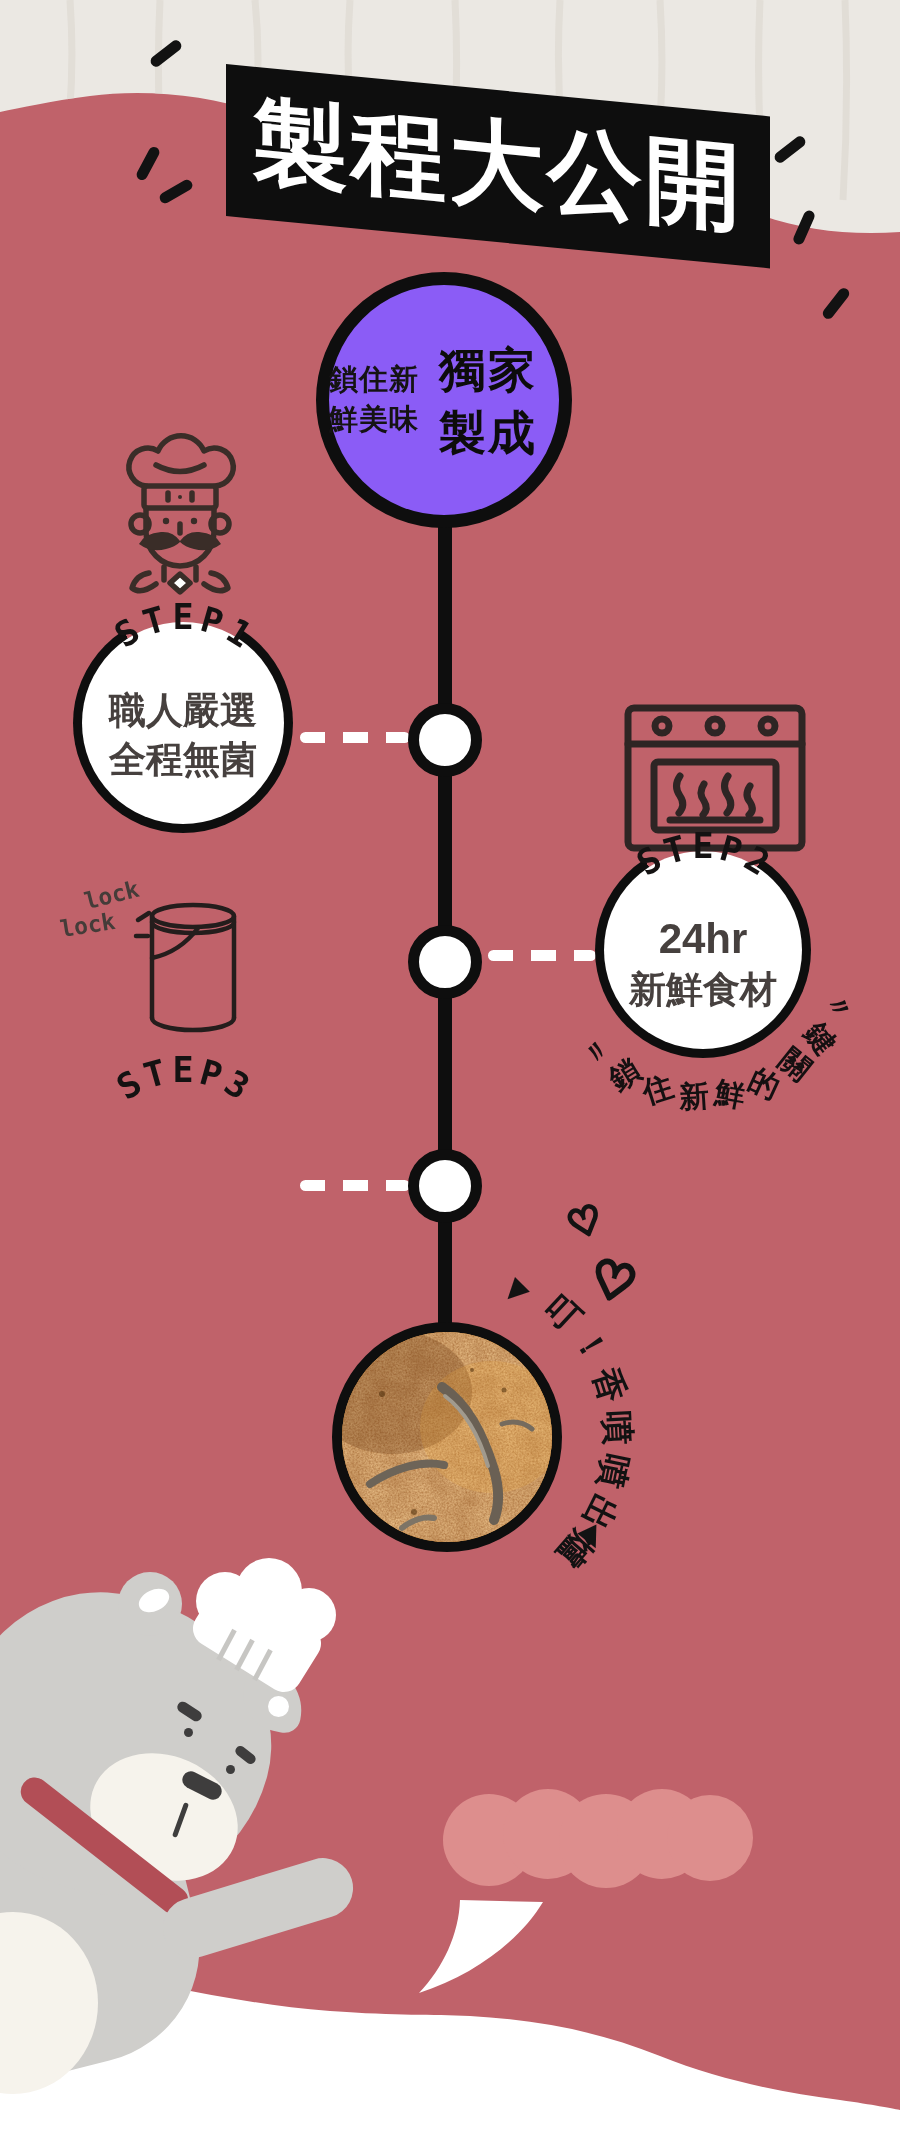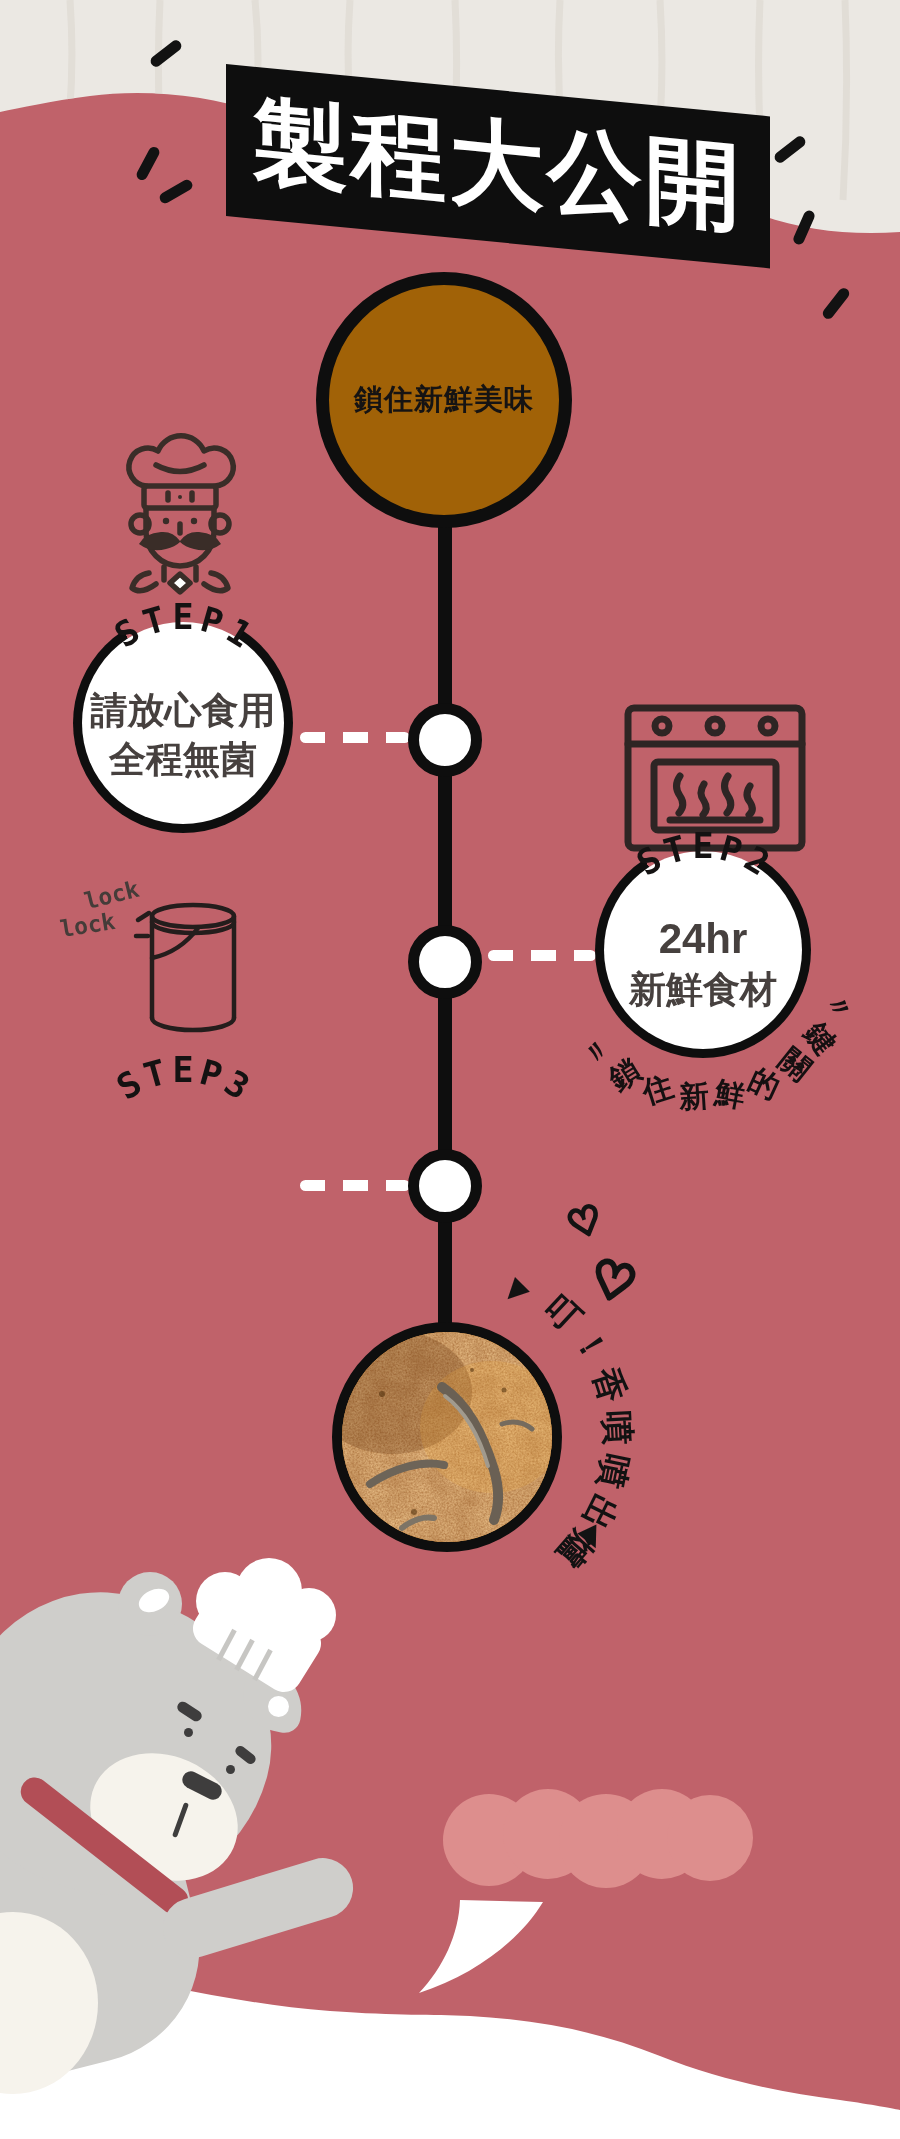--- a/index.html
+++ b/index.html
@@ -14,21 +14,21 @@
   svg{display:block;overflow:visible}
 
   
   .banner{left:226px;top:64px;width:544px;height:152px;background:var(--banner-black);
     transform:skewY(5.5deg);transform-origin:0 0;display:flex;align-items:center;justify-content:center}
   .banner span{color:#fff;font-size:95px;font-weight:900;letter-spacing:3px;white-space:nowrap}
   .spark{width:36px;height:11px;border-radius:6px;background:#121212}
 
   
   .introCircle{left:316px;top:272px;width:256px;height:256px;border:13px solid var(--banner-black);
-    border-radius:50%;background:#a16207;display:flex;flex-direction:row;align-items:center;justify-content:center;z-index:4}
+    border-radius:50%;background:#8b5cf6;display:flex;flex-direction:row;align-items:center;justify-content:center;z-index:4}
   .introCircle .l1{font-size:29px;font-weight:800;color:#151313;letter-spacing:1px}
   .introCircle .l2{font-size:47px;font-weight:900;color:#0d0c0c;letter-spacing:2px;margin-top:4px}
 
   .spine{left:438px;top:515px;width:14px;height:815px;background:var(--banner-black);z-index:1}
   .node{width:74px;height:74px;border-radius:50%;background:#fff;border:11px solid var(--banner-black);z-index:3}
   .dash{height:11px;border-radius:6px;z-index:2;
     background:repeating-linear-gradient(90deg,#fff 0 25px,transparent 25px 43px)}
 
   
   .step{border-radius:50%;z-index:4;
@@ -88,33 +88,34 @@
   <div class="abs spark" style="left:148px;top:48px;transform:rotate(-38deg)"></div>
   <div class="abs spark" style="left:130px;top:158px;transform:rotate(-62deg)"></div>
   <div class="abs spark" style="left:158px;top:186px;transform:rotate(-30deg)"></div>
   <div class="abs spark" style="left:772px;top:144px;transform:rotate(-38deg)"></div>
   <div class="abs spark" style="left:786px;top:222px;transform:rotate(-66deg)"></div>
   <div class="abs spark" style="left:818px;top:298px;transform:rotate(-52deg)"></div>
 
   <div class="abs spine"></div>
   <div class="abs introCircle">
     <div class="l1">鎖住新鮮美味</div>
+    <div class="l2">獨家製成</div>
   </div>
 
   <div class="abs node" style="left:408px;top:703px"></div>
   <div class="abs node" style="left:408px;top:925px"></div>
   <div class="abs node" style="left:408px;top:1149px"></div>
 
   <div class="abs dash" style="left:300px;top:732px;width:110px"></div>
   <div class="abs dash" style="left:488px;top:950px;width:108px"></div>
   <div class="abs dash" style="left:300px;top:1180px;width:110px"></div>
 
   <div class="abs step" style="left:73px;top:613px;width:220px;height:220px">
     <div class="inner">
-      <div class="t">請放心食用</div>
+      <div class="t">職人嚴選</div>
       <div class="t">全程無菌</div>
     </div>
   </div>
   <div class="abs step" style="left:595px;top:842px;width:216px;height:216px">
     <div class="inner">
       <div class="t" style="font-size:42px">24hr</div>
       <div class="t">新鮮食材</div>
     </div>
   </div>
 

